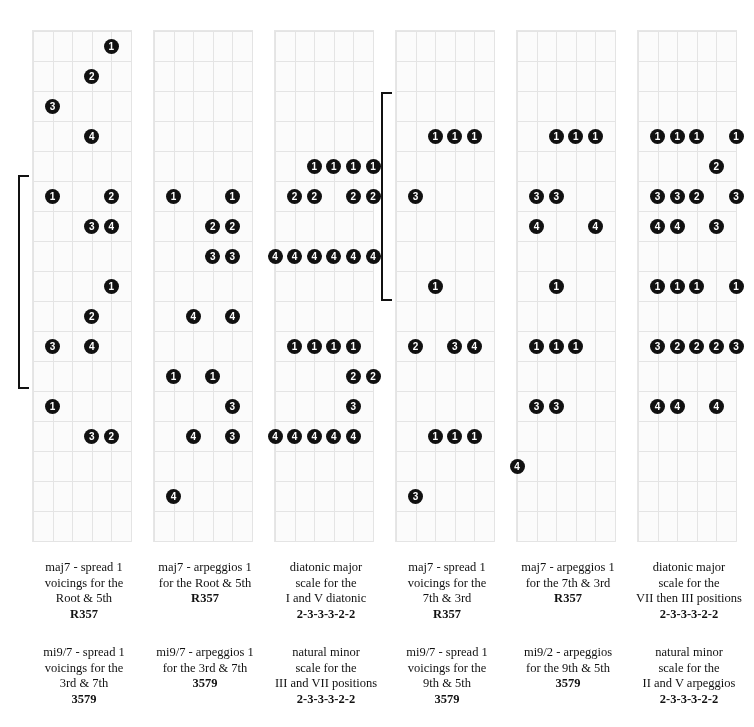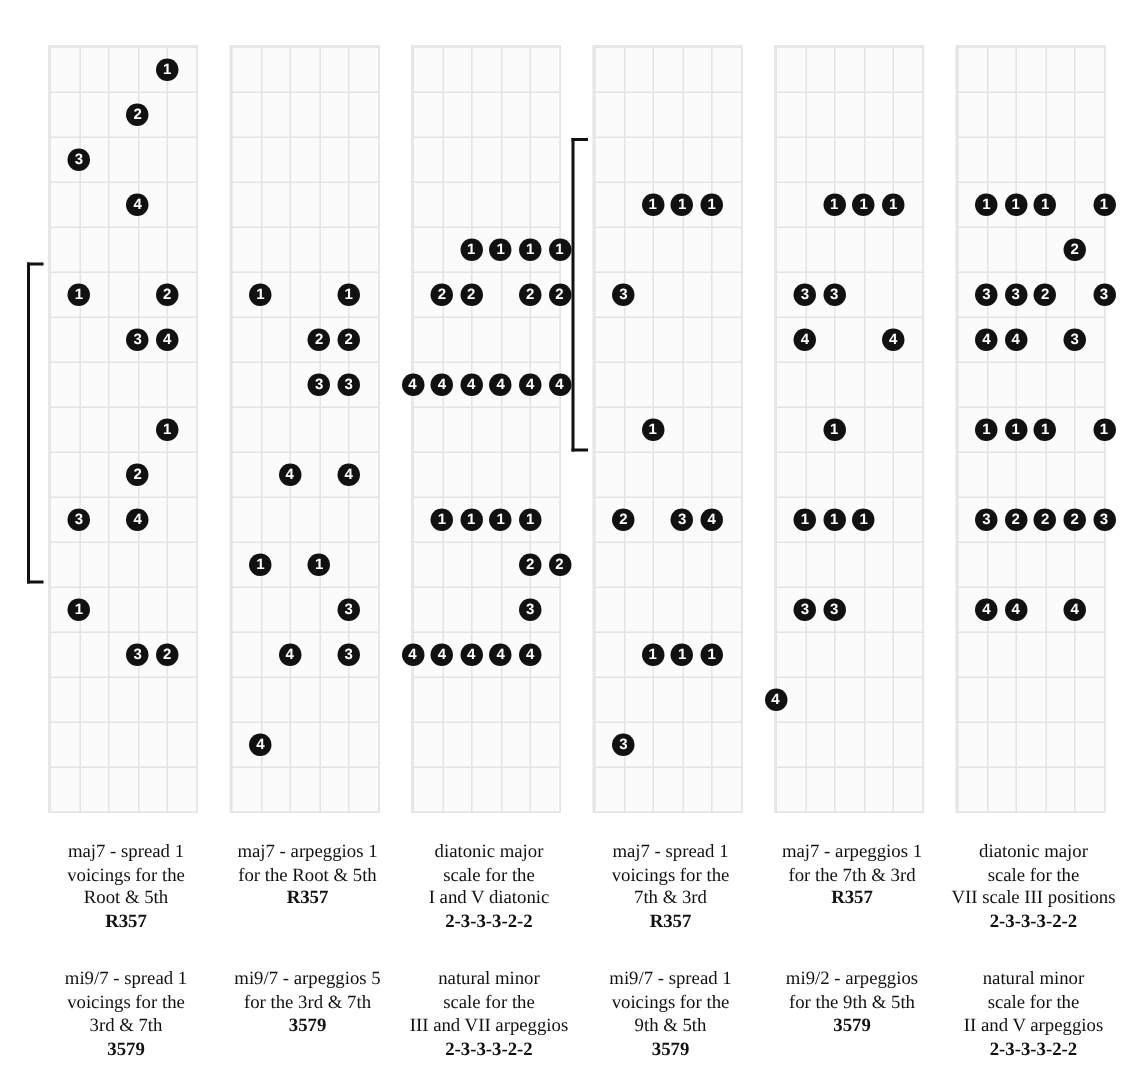--- a/index.html
+++ b/index.html
@@ -185,21 +185,21 @@
         <div class="dot" style="left: 39.2px; top: 405px;">4</div>
         <div class="dot" style="left: 78.4px; top: 405px;">3</div>
         <div class="dot" style="left: 19.6px; top: 465px;">4</div>
       </div>
       <div class="caption caption-top">
         <div>maj7 - arpeggios 1</div>
         <div>for the Root &amp; 5th</div>
         <div class="bold">R357</div>
       </div>
       <div class="caption caption-bottom">
-        <div>mi9/7 - arpeggios 5</div>
+        <div>mi9/7 - arpeggios 1</div>
         <div>for the 3rd &amp; 7th</div>
         <div class="bold">3579</div>
       </div>
     </div>
     <div class="column" style="left: 266px;">
       <div class="fretboard">
         <div class="string-line" style="left: 0px;"></div>
         <div class="string-line" style="left: 20px;"></div>
         <div class="string-line" style="left: 39px;"></div>
         <div class="string-line" style="left: 59px;"></div>
@@ -252,21 +252,21 @@
       </div>
       <div class="caption caption-top">
         <div>diatonic major</div>
         <div>scale for the</div>
         <div>I and V diatonic</div>
         <div class="bold">2-3-3-3-2-2</div>
       </div>
       <div class="caption caption-bottom">
         <div>natural minor</div>
         <div>scale for the</div>
-        <div>III and VII arpeggios</div>
+        <div>III and VII positions</div>
         <div class="bold">2-3-3-3-2-2</div>
       </div>
     </div>
     <div class="column" style="left: 387px;">
       <div class="fretboard">
         <div class="string-line" style="left: 0px;"></div>
         <div class="string-line" style="left: 20px;"></div>
         <div class="string-line" style="left: 39px;"></div>
         <div class="string-line" style="left: 59px;"></div>
         <div class="string-line" style="left: 78px;"></div>
@@ -415,21 +415,21 @@
         <div class="dot" style="left: 58.8px; top: 315px;">2</div>
         <div class="dot" style="left: 78.4px; top: 315px;">2</div>
         <div class="dot" style="left: 98px; top: 315px;">3</div>
         <div class="dot" style="left: 19.6px; top: 375px;">4</div>
         <div class="dot" style="left: 39.2px; top: 375px;">4</div>
         <div class="dot" style="left: 78.4px; top: 375px;">4</div>
       </div>
       <div class="caption caption-top">
         <div>diatonic major</div>
         <div>scale for the</div>
-        <div>VII  scale III positions</div>
+        <div>VII  then III positions</div>
         <div class="bold">2-3-3-3-2-2</div>
       </div>
       <div class="caption caption-bottom">
         <div>natural minor</div>
         <div>scale for the</div>
         <div>II and V arpeggios</div>
         <div class="bold">2-3-3-3-2-2</div>
       </div>
     </div>
   </div>

